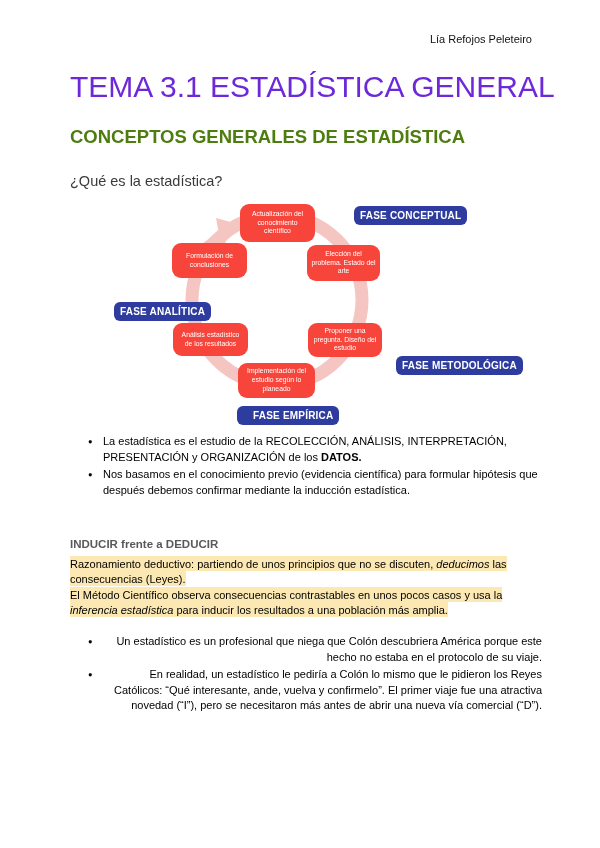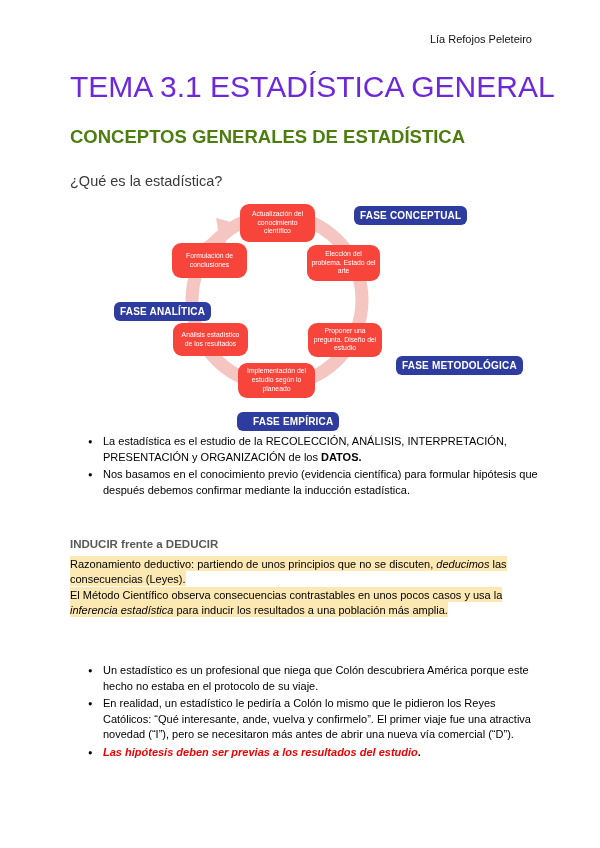--- a/index.html
+++ b/index.html
@@ -49,34 +49,34 @@
   .n-implementacion{left:168px;top:163px;width:77px;height:35px;}
   .n-analisis{left:103px;top:123px;width:75px;height:33px;}
   .n-formulacion{left:102px;top:43px;width:75px;height:35px;}
   .phase{
     position:absolute;background:var(--phase-blue);color:#fff;
     font-size:10px;font-weight:700;padding:4px 6px;border-radius:6px;
     white-space:nowrap;letter-spacing:.2px;
   }
   .p-conceptual{left:284px;top:6px;}
   .p-metodologica{left:326px;top:156px;}
-  .p-empirica{left:167px;top:212px;padding-left:16px;}
+  .p-empirica{left:167px;top:206px;padding-left:16px;}
   .p-analitica{left:12px;top:102px;margin-left:32px;}
 
   
   .bullets{
     position:absolute;left:70px;width:472px;
     font-size:11px;line-height:15.6px;list-style:none;
   }
   .bullets li{padding-left:33px;position:relative;margin-bottom:2px;}
   .bullets li::before{
     content:"●";position:absolute;left:18px;top:0;font-size:7.5px;line-height:15.6px;color:#000;
   }
   .list-intro{top:434px;}
-  .list-colon{top:663px;}
+  .list-colon{top:634px;text-align:right;}
 
   .inducir-heading{
     position:absolute;left:70px;top:538px;
     font-size:11.5px;font-weight:700;color:var(--heading-gray);text-align:right;
   }
   .hl-block{
     position:absolute;left:70px;top:556px;width:472px;
     font-size:11px;line-height:15.6px;
   }
   .hl-block .seg{background:var(--hl);padding:1.5px 0;}
@@ -124,16 +124,15 @@
   <div class="inducir-heading">INDUCIR frente a DEDUCIR</div>
 
   <div class="hl-block">
     <p><span class="seg">Razonamiento deductivo: partiendo de unos principios que no se discuten, </span><span class="seg seg-i">deducimos</span><span class="seg"> las consecuencias (Leyes).</span></p>
     <p><span class="seg">El Método Científico observa consecuencias contrastables en unos pocos casos y usa la </span><span class="seg seg-i">inferencia estadística</span><span class="seg"> para inducir los resultados a una población más amplia.</span></p>
   </div>
 
   <ul class="bullets list-colon">
     <li><span class="seg">Un estadístico es un profesional que niega que Colón descubriera América porque este hecho no estaba en el protocolo de su viaje.</span></li>
     <li><span class="seg">En realidad, un estadístico le pediría a Colón lo mismo que le pidieron los Reyes Católicos: “Qué interesante, ande, vuelva y confirmelo”. El primer viaje fue una atractiva novedad (“I”), pero se necesitaron más antes de abrir una nueva vía comercial (“D”).</span></li>
-    <li><span class="seg seg-rbi">Las hipótesis deben ser previas a los resultados del estudio</span><span class="seg seg-b">.</span></li>
   </ul>
 
 </div>
 
 </body></html>

